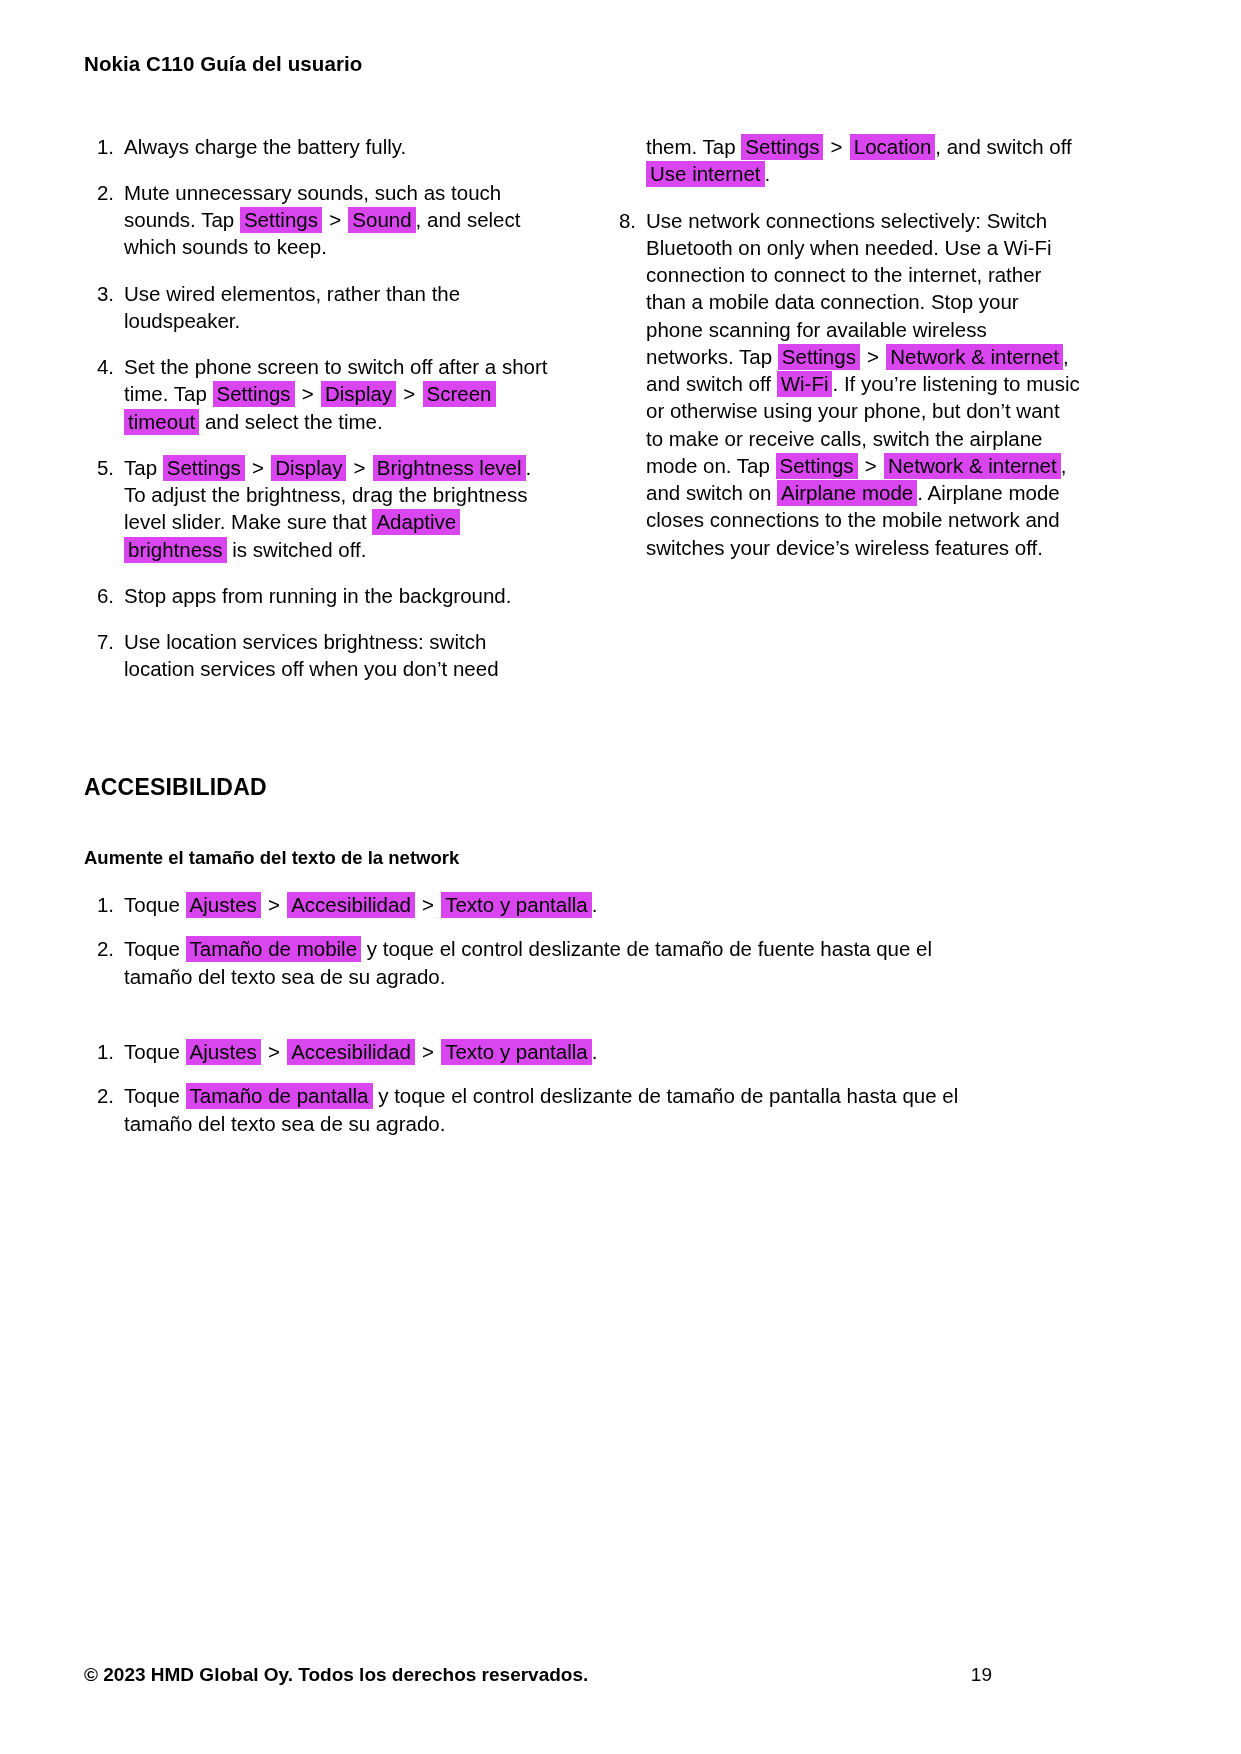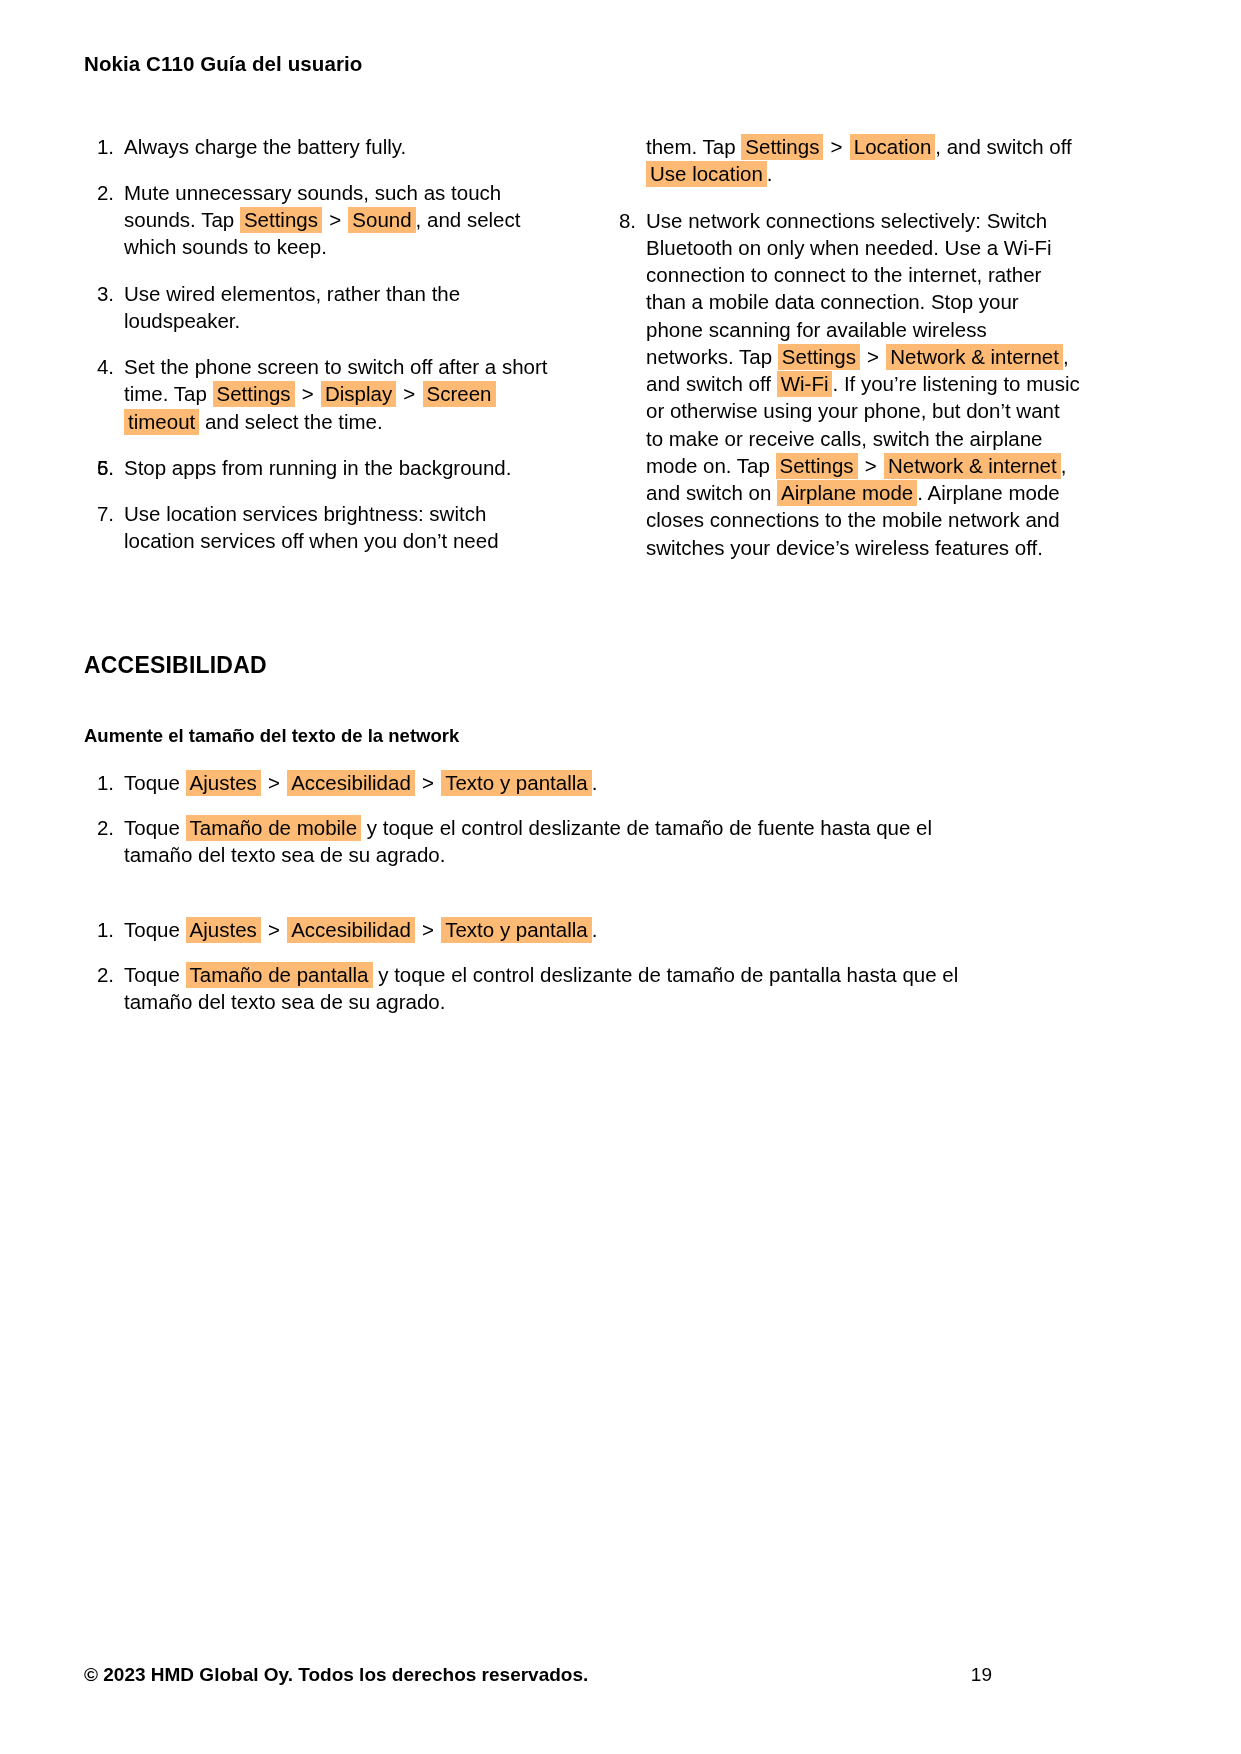--- a/index.html
+++ b/index.html
@@ -57,21 +57,21 @@
     left: 0;
     top: 0;
     width: 30px;
     text-align: right;
     font-size: 20.5px;
   }
   ol.steps.narrow > li {
     line-height: 1.33;
   }
   .hl {
-    background: #fdba74;
+    background: #d946ef;
     padding: 1px 4px 2px 4px;
     box-decoration-break: clone;
     -webkit-box-decoration-break: clone;
   }
   .sep {
     padding: 0 1.5px;
   }
   
   .cont {
     position: relative;
@@ -127,28 +127,28 @@
   <div class="doc-header">Nokia C110 Guía del usuario</div>
 
   <div class="two-col">
 
     <div class="col">
       <ol class="steps narrow">
           <li><span class="num">1.</span><span>Always charge the battery fully.</span></li>
           <li><span class="num">2.</span><span>Mute unnecessary sounds, such as touch sounds. Tap <span class="hl">Settings</span><span class="sep"> &gt; </span><span class="hl">Sound</span>, and select which sounds to keep.</span></li>
           <li><span class="num">3.</span><span>Use wired elementos, rather than the loudspeaker.</span></li>
           <li><span class="num">4.</span><span>Set the phone screen to switch off after a short time. Tap <span class="hl">Settings</span><span class="sep"> &gt; </span><span class="hl">Display</span><span class="sep"> &gt; </span><span class="hl">Screen timeout</span> and select the time.</span></li>
-          <li><span class="num">5.</span></li>
+          <li><span class="num">5.</span><span>Tap <span class="hl">Settings</span><span class="sep"> &gt; </span><span class="hl">Display</span><span class="sep"> &gt; </span><span class="hl">Brightness level</span>. To adjust the brightness, drag the brightness level slider. Make sure that <span class="hl">Adaptive brightness</span> is switched off.</span></li>
           <li><span class="num">6.</span><span>Stop apps from running in the background.</span></li>
           <li><span class="num">7.</span><span>Use location services brightness: switch location services off when you don’t need</span></li>
         </ol>
     </div>
 
     <div class="col">
-      <div class="cont">them. Tap <span class="hl">Settings</span><span class="sep"> &gt; </span><span class="hl">Location</span>, and switch off <span class="hl">Use location</span>.</div>
+      <div class="cont">them. Tap <span class="hl">Settings</span><span class="sep"> &gt; </span><span class="hl">Location</span>, and switch off <span class="hl">Use internet</span>.</div>
       <ol class="steps narrow">
           <li><span class="num">8.</span><span>Use network connections selectively: Switch Bluetooth on only when needed. Use a Wi-Fi connection to connect to the internet, rather than a mobile data connection. Stop your phone scanning for available wireless networks. Tap <span class="hl">Settings</span><span class="sep"> &gt; </span><span class="hl">Network &amp; internet</span>, and switch off <span class="hl">Wi-Fi</span>. If you’re listening to music or otherwise using your phone, but don’t want to make or receive calls, switch the airplane mode on. Tap <span class="hl">Settings</span><span class="sep"> &gt; </span><span class="hl">Network &amp; internet</span>, and switch on <span class="hl">Airplane mode</span>. Airplane mode closes connections to the mobile network and switches your device’s wireless features off.</span></li>
         </ol>
     </div>
 
   </div>
 
   <div class="section-title">ACCESIBILIDAD</div>
 
   <div>

